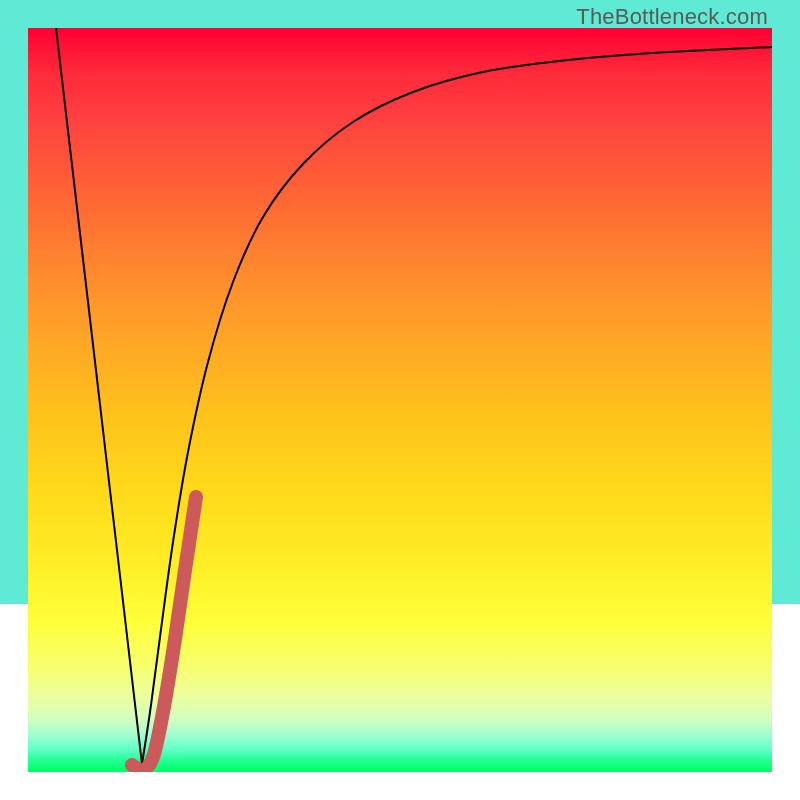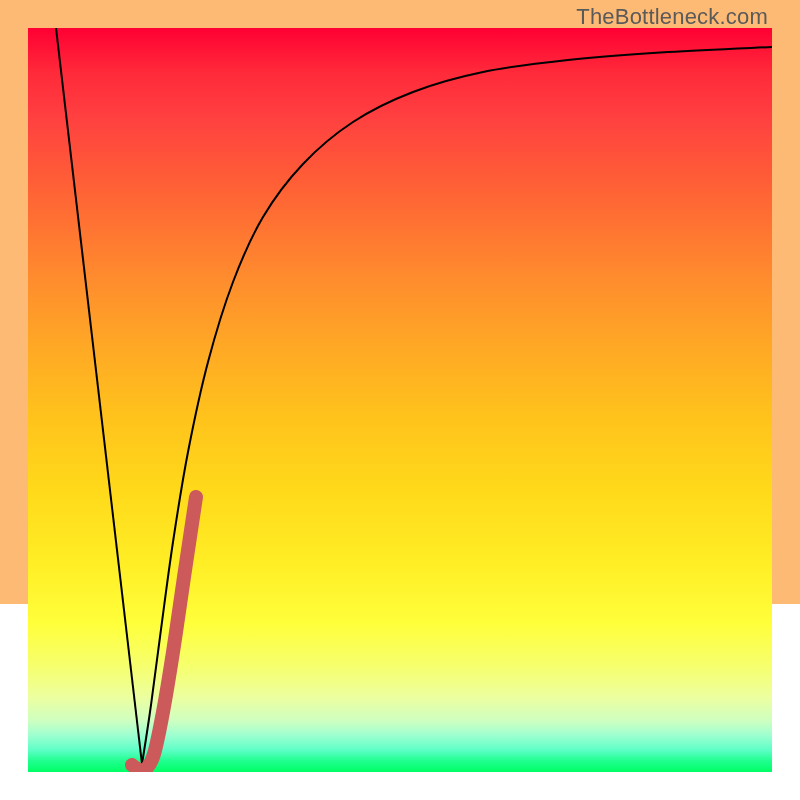--- a/index.html
+++ b/index.html
@@ -6,21 +6,21 @@
     margin: 0;
     padding: 0;
     width: 800px;
     height: 800px;
     overflow: hidden;
     font-family: Arial, Helvetica, sans-serif;
   }
   .frame {
     width: 800px;
     height: 604px;
-    background: #fdba74;
+    background: #5eead4;
     position: relative;
   }
   .plot-area {
     position: absolute;
     left: 28px;
     top: 28px;
     width: 744px;
     height: 744px;
     overflow: hidden;
   }

